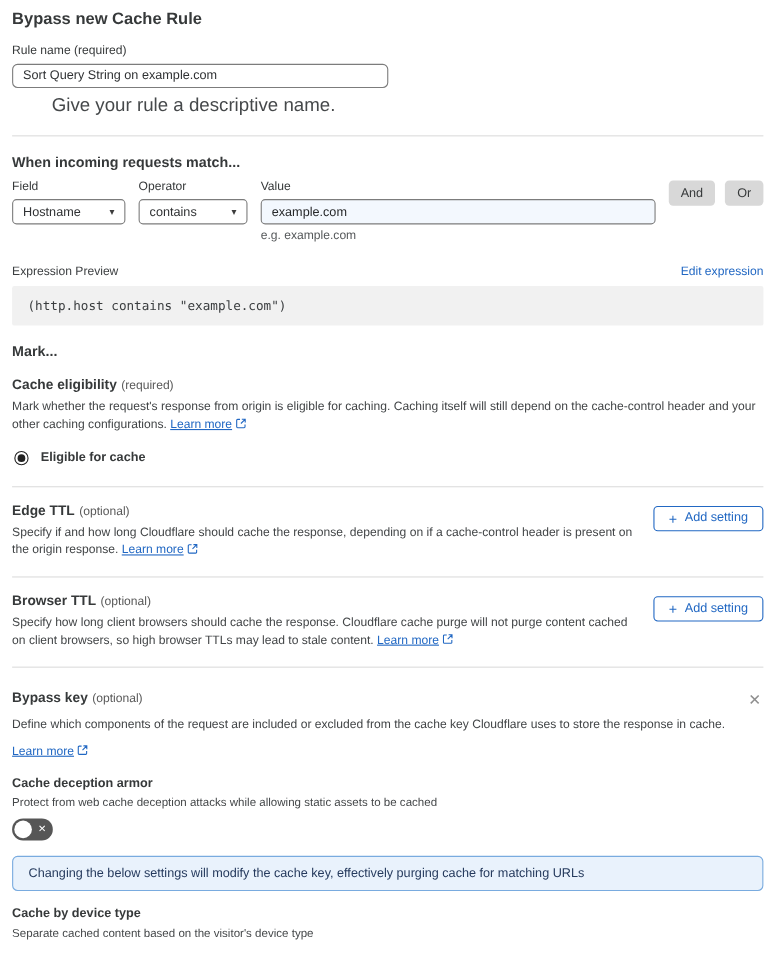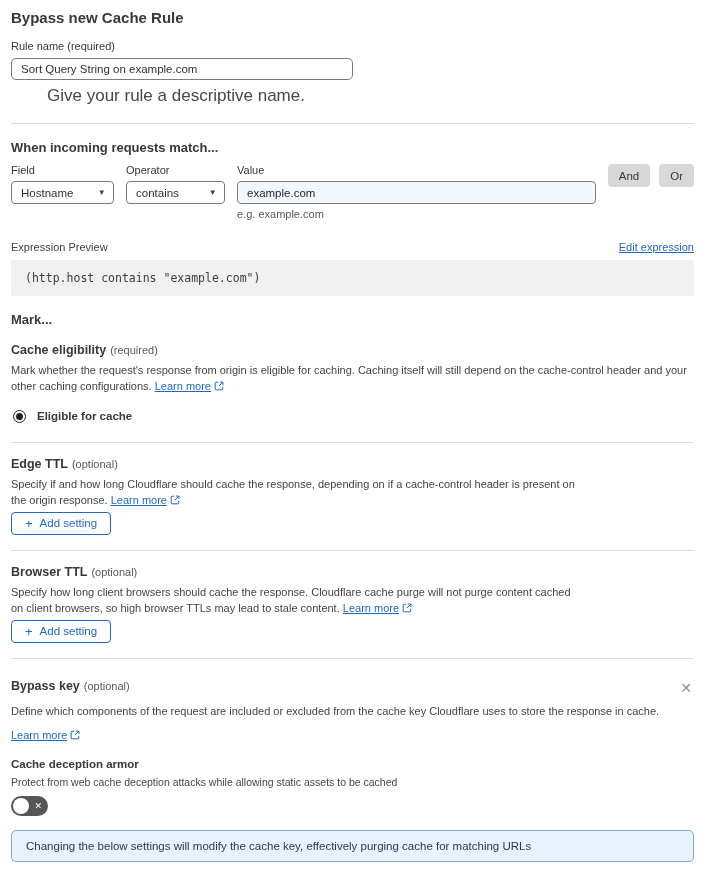--- a/index.html
+++ b/index.html
@@ -50,21 +50,21 @@
   .chip-btn {
     height: 23px; padding: 0 11px; border: none; border-radius: 4px;
     background: #d8d8d8; color: #36393a; font-size: 11.5px;
     font-family: "Liberation Sans", sans-serif; cursor: pointer;
   }
   .value-help { font-size: 11px; color: #55585a; margin-top: 4px; margin-left: 226px; }
 
   
   .expr-row { display: flex; justify-content: space-between; align-items: flex-end; margin-top: 21px; }
   .expr-label { font-size: 11px; color: #3c3f41; }
-  .link { color: #2268c3; font-size: 11px; text-decoration: underline; cursor: pointer; }
+  .link { color: #2268c3; font-size: 11px; cursor: pointer; }
   .code-box {
     margin-top: 7px; background: #f1f1f1; border-radius: 2px;
     padding: 11px 14px; font-family: "DejaVu Sans Mono", monospace;
     font-size: 11.5px; color: #3a3d3f;
   }
 
   
   .sub-heading { font-size: 12.5px; font-weight: 700; margin-top: 16px; }
   .badge { font-size: 11px; font-weight: 400; color: #595959; margin-left: 4px; }
   .desc { font-size: 11px; line-height: 1.45; color: #424547; margin-top: 6px; }
@@ -77,21 +77,21 @@
     width: 13px; height: 13px; border: 1.5px solid #8c8c8c; border-radius: 50%;
     display: flex; align-items: center; justify-content: center; flex: none;
   }
   .radio-dot { width: 7px; height: 7px; border-radius: 50%; background: #222; display: none; }
   .radio-row.on .radio-circle { border-color: #222; }
   .radio-row.on .radio-dot { display: block; }
   .radio-label { font-size: 11.5px; }
   .radio-row.on .radio-label { font-weight: 700; }
 
   
-  .ttl-row { display: flex; justify-content: space-between; align-items: flex-start; margin-top: 14px; flex-direction: column; }
+  .ttl-row { display: flex; justify-content: space-between; align-items: flex-start; margin-top: 14px; }
   .ttl-left { max-width: 572px; }
   .ttl-left .sub-heading { margin-top: 0; }
   .add-btn {
     display: flex; align-items: center; gap: 7px;
     border: 1px solid #2268c3; border-radius: 4px; background: #fff;
     color: #2268c3; height: 23px; padding: 0 13px; font-size: 11.5px;
     font-family: "Liberation Sans", sans-serif; cursor: pointer; margin-top: 3px;
   }
   .plus-glyph { font-size: 13px; line-height: 1; }
   .divider.ttl { margin-top: 15px; }

